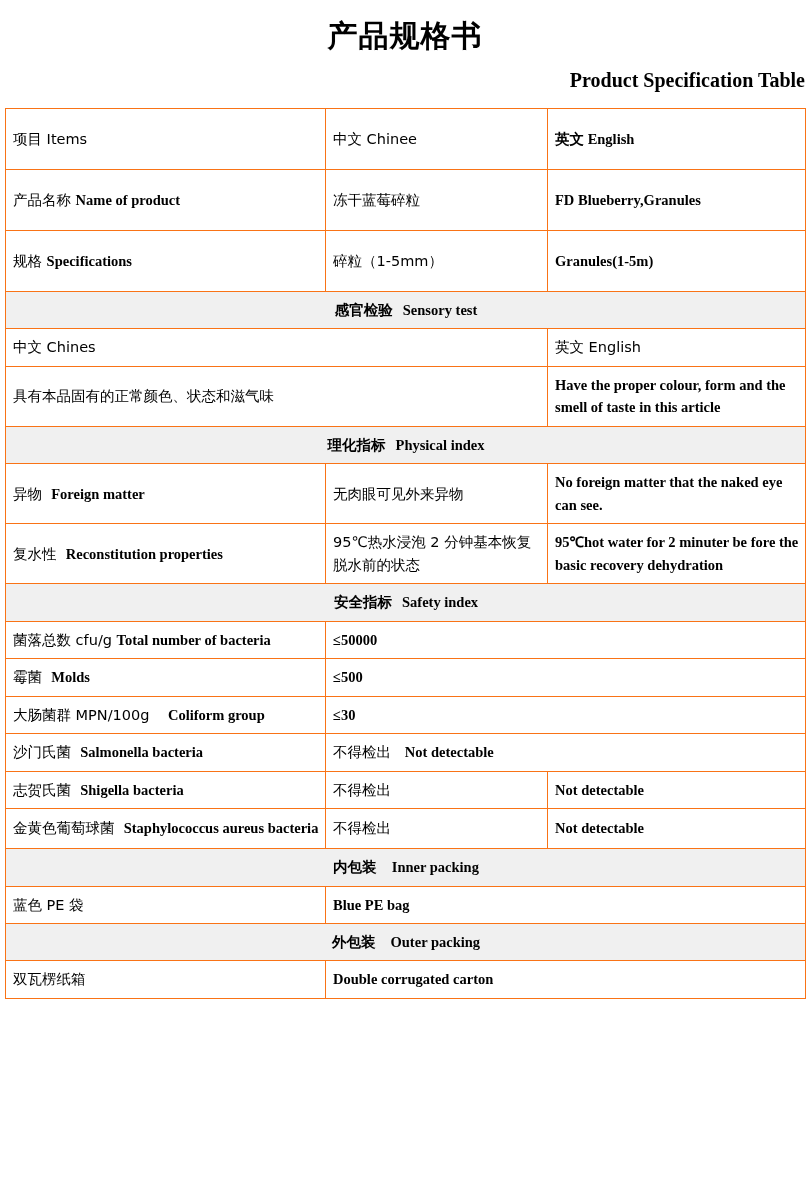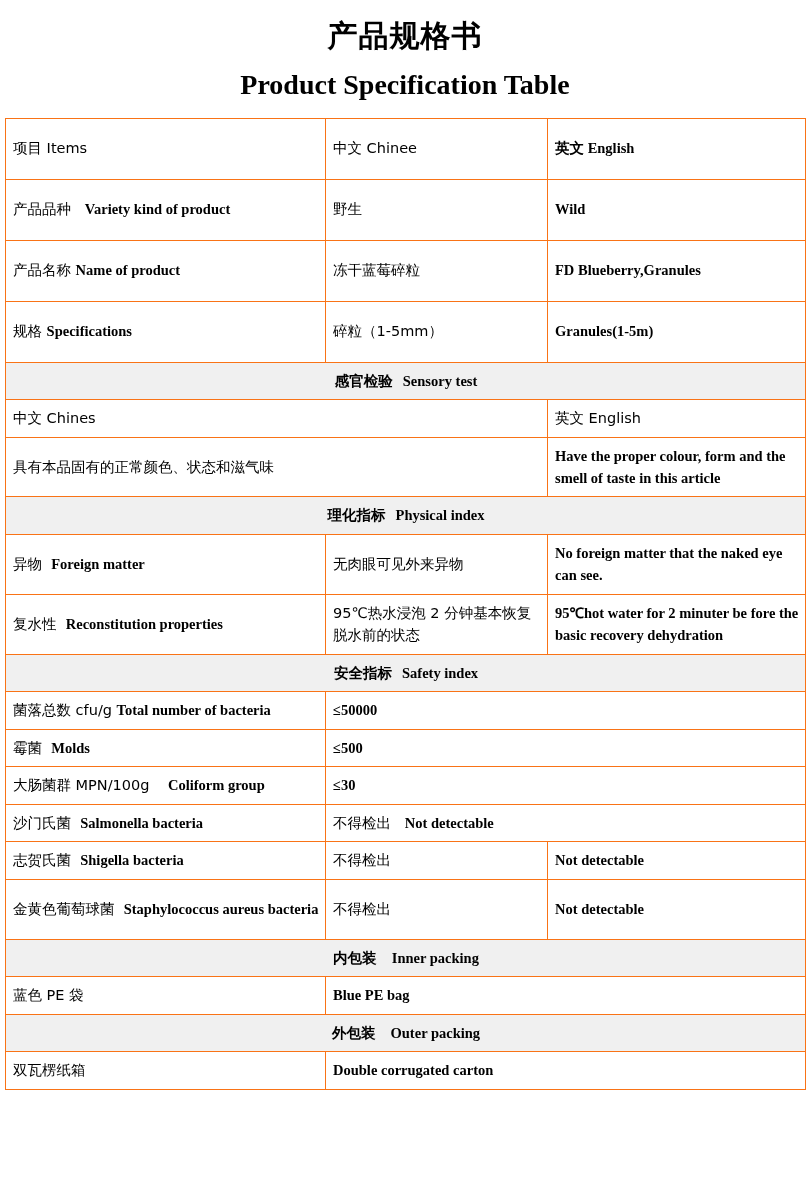--- a/index.html
+++ b/index.html
@@ -24,24 +24,24 @@
   .title-cn {
     text-align: center;
     font-family: "DejaVu Sans", sans-serif;
     font-weight: bold;
     font-size: 30px;
     line-height: 1.2;
     margin: 18px 0 0 0;
     letter-spacing: 1px;
   }
   .title-en {
-    text-align: center;
-    font-family: "Liberation Serif", serif;
-    font-weight: bold;
-    font-size: 28px;
+    text-align: right;
+    font-family: "Liberation Serif", serif;
+    font-weight: bold;
+    font-size: 20px;
     line-height: 1.2;
     margin: 14px 0 16px 0;
   }
   table.spec {
     border-collapse: collapse;
     width: 800px;
     table-layout: fixed;
     margin: 0;
   }
   table.spec td {
@@ -96,28 +96,20 @@
       <col style="width:258px">
     </colgroup>
     <tbody>
 
       <tr class="tall">
         <td class="mix">项目 Items</td>
         <td class="mix">中文 Chinee</td>
         <td class="en">英文 English</td>
       </tr>
 
-      <tr class="tall">
-        <td class="mix">
-          <span>产品品种</span>&nbsp;&nbsp;
-          <span class="enb">Variety kind of product</span>
-        </td>
-        <td class="cn">野生</td>
-        <td class="en">Wild</td>
-      </tr>
 
       <tr class="tall">
         <td class="mix">
           <span>产品名称</span>
           <span class="enb">Name of product</span>
         </td>
         <td class="cn">冻干蓝莓碎粒</td>
         <td class="en">FD Blueberry,Granules</td>
       </tr>
 
@@ -217,21 +209,21 @@
 
       <tr class="row-h">
         <td class="mix">
           <span>志贺氏菌</span>&nbsp;
           <span class="enb">Shigella bacteria</span>
         </td>
         <td class="cn">不得检出</td>
         <td class="en">Not detectable</td>
       </tr>
 
-      <tr style="height:60px">
+      <tr style="height:40px">
         <td class="mix">
           <span>金黄色葡萄球菌</span>&nbsp;
           <span class="enb">Staphylococcus aureus bacteria</span>
         </td>
         <td class="cn">不得检出</td>
         <td class="en">Not detectable</td>
       </tr>
 
       <tr class="section row-h">
         <td colspan="3">

